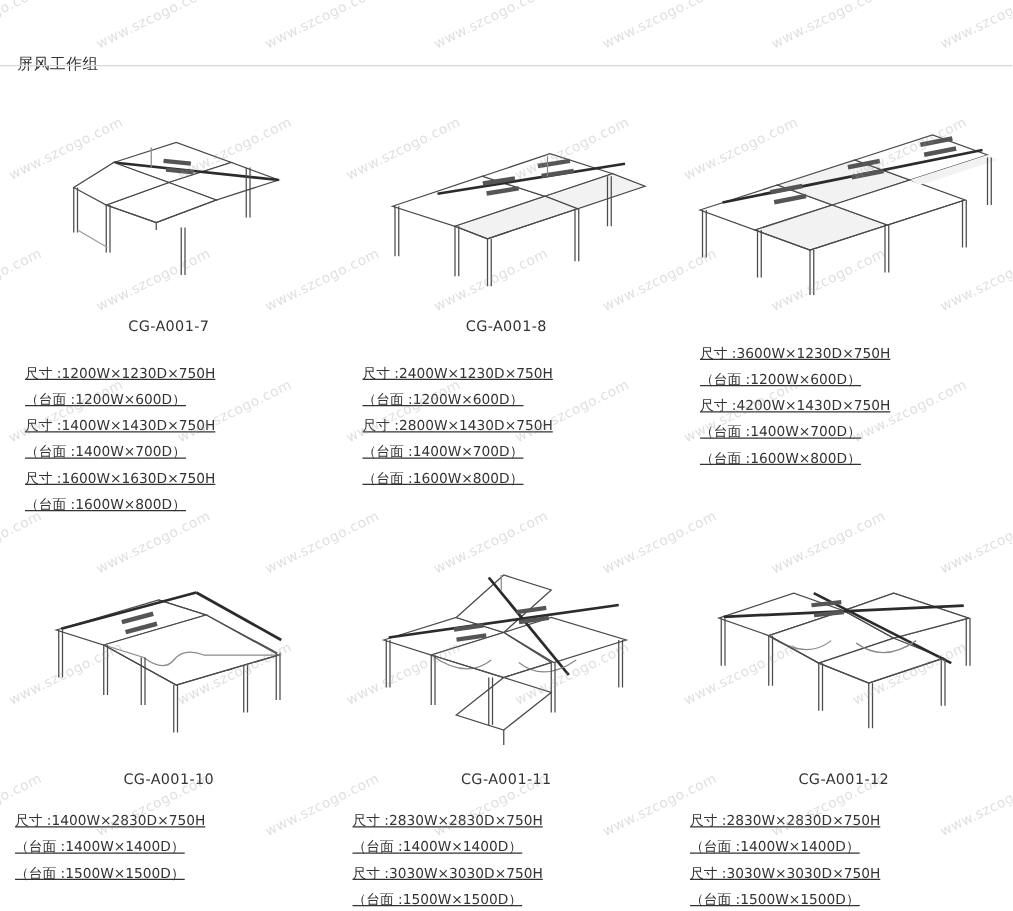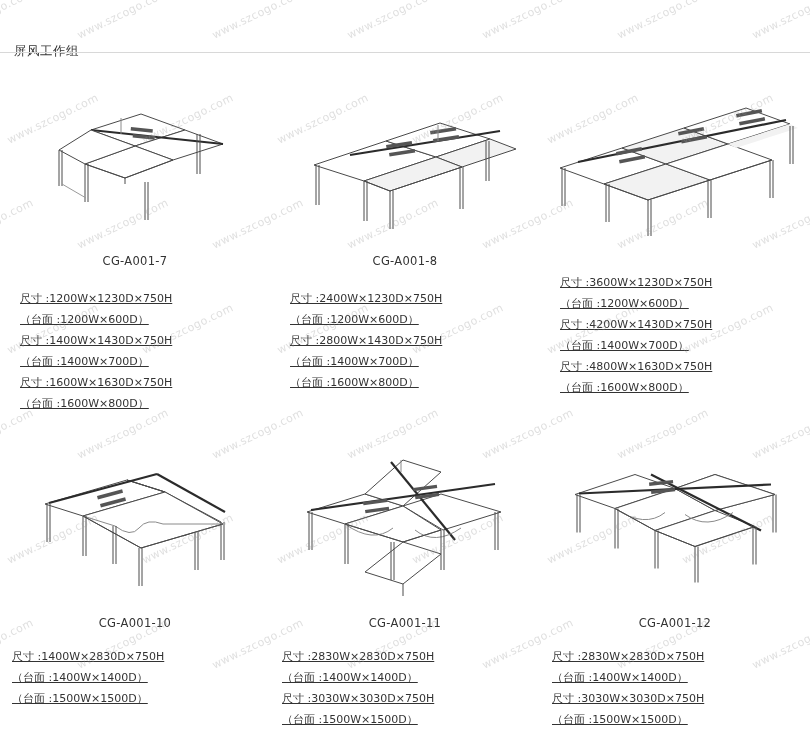--- a/index.html
+++ b/index.html
@@ -280,21 +280,20 @@
               <line x1="243" y1="62" x2="243" y2="100"></line>
             <polyline points="54,120 98,136 160,116 222,96"></polyline>
           </g>
         </svg>
       </div>
       <div class="specs">
         <div class="sline">尺寸 :3600W×1230D×750H</div>
         <div class="sline">（台面 :1200W×600D）</div>
         <div class="sline">尺寸 :4200W×1430D×750H</div>
         <div class="sline">（台面 :1400W×700D）</div>
-        <div class="sline">尺寸 :4800W×1630D×750H</div>
         <div class="sline">（台面 :1600W×800D）</div>
       </div>
     </div>
   </div>
 
   <div class="row row2">
 
     <div class="cell">
       <div class="figure">
         <svg width="200" height="160" viewBox="0 0 200 160">

